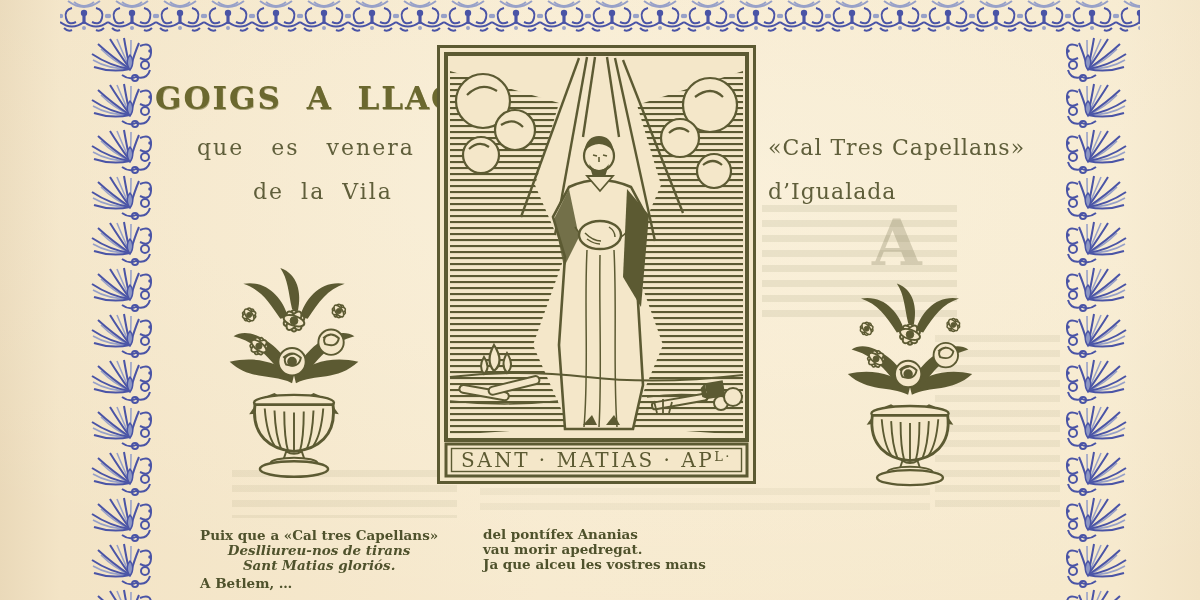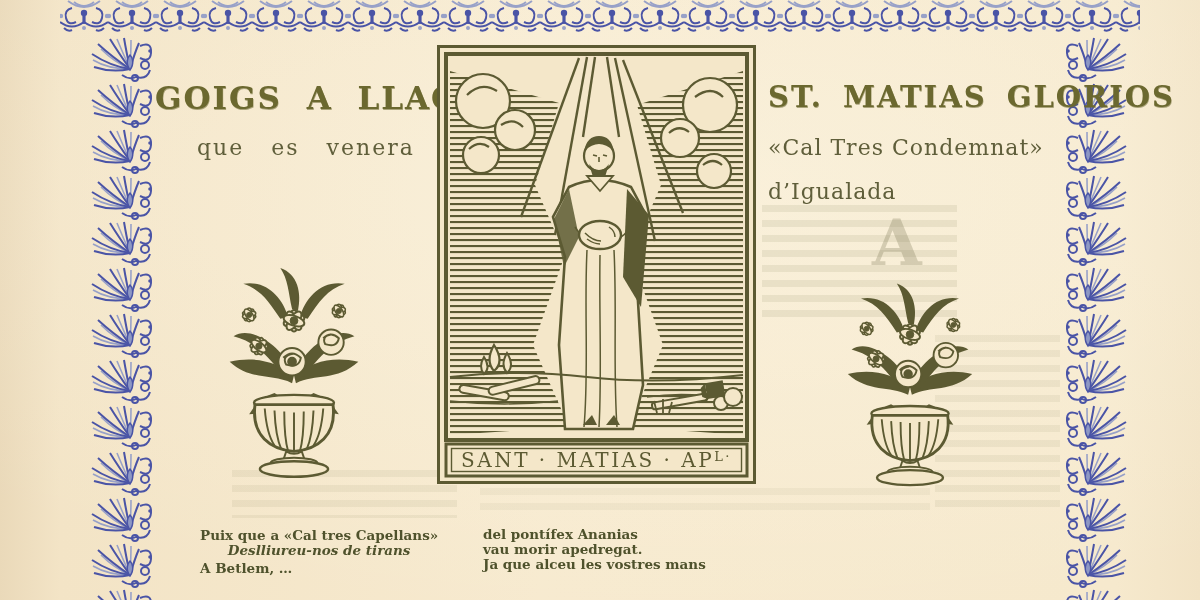--- a/index.html
+++ b/index.html
@@ -127,24 +127,24 @@
     <rect width="72" height="564" fill="url(#palR)"></rect>
   </svg>
 
   <div class="abs ghost-lines" style="left:762px;top:205px;width:195px;height:120px;"></div>
   <div class="abs ghost-lines" style="left:935px;top:335px;width:125px;height:175px;opacity:.6;"></div>
   <div class="abs ghost-lines" style="left:232px;top:470px;width:225px;height:48px;opacity:.6;"></div>
   <div class="abs ghost-lines" style="left:480px;top:488px;width:450px;height:30px;opacity:.45;"></div>
   <div class="abs ghost-cap" style="left:872px;top:205px;">A</div>
 
   <div class="abs big-title" style="left:155px;top:80px;">GOIGS A LLAOR DE</div>
-  <div class="abs big-title" style="left:768px;top:80px;font-size:29px;word-spacing:8px;">ST. MATIAS GLORIOS</div>
 
   <div class="abs sub wordy" style="left:197px;top:135px;">que es venera a</div>
-  <div class="abs sub" style="left:768px;top:135px;letter-spacing:1px;">«Cal Tres Condemnat»</div>
+  <div class="abs sub" style="left:768px;top:135px;letter-spacing:1px;">«Cal Tres Capellans»</div>
+  <div class="abs sub" style="left:253px;top:179px;word-spacing:8px;">de la Vila</div>
   <div class="abs sub" style="left:768px;top:179px;letter-spacing:1px;text-align:right;">d’Igualada</div>
 
   <svg class="abs" style="left:437px;top:45px;" width="319" height="439" viewBox="0 0 319 439">
     <defs>
       <pattern id="hl" width="6" height="6" patternUnits="userSpaceOnUse">
         <rect width="6" height="6" fill="#f4e7c9"></rect>
         <rect y="2" width="6" height="2.1" fill="#5c5a32"></rect>
       </pattern>
     </defs>
 
@@ -313,20 +313,21 @@
     </g>
   </svg>
 
   <svg class="abs" style="left:828px;top:276px;" width="164" height="212" viewBox="0 0 160 225">
     <use href="#vase"></use>
   </svg>
 
   <div class="abs verse" style="left:200px;top:528px;">
     <div class="ln">Puix que a «Cal tres Capellans»</div>
     <div class="ln it">Deslliureu-nos de tirans</div>
+    <div class="ln it">Sant Matias gloriós.</div>
     <div class="ln stanza-gap">A Betlem, …</div>
   </div>
 
   <div class="abs verse" style="left:483px;top:527px;">
     <div class="ln">del pontífex Ananias</div>
     <div class="ln">vau morir apedregat.</div>
     <div class="ln">Ja que alceu les vostres mans</div>
   </div>
 
 

